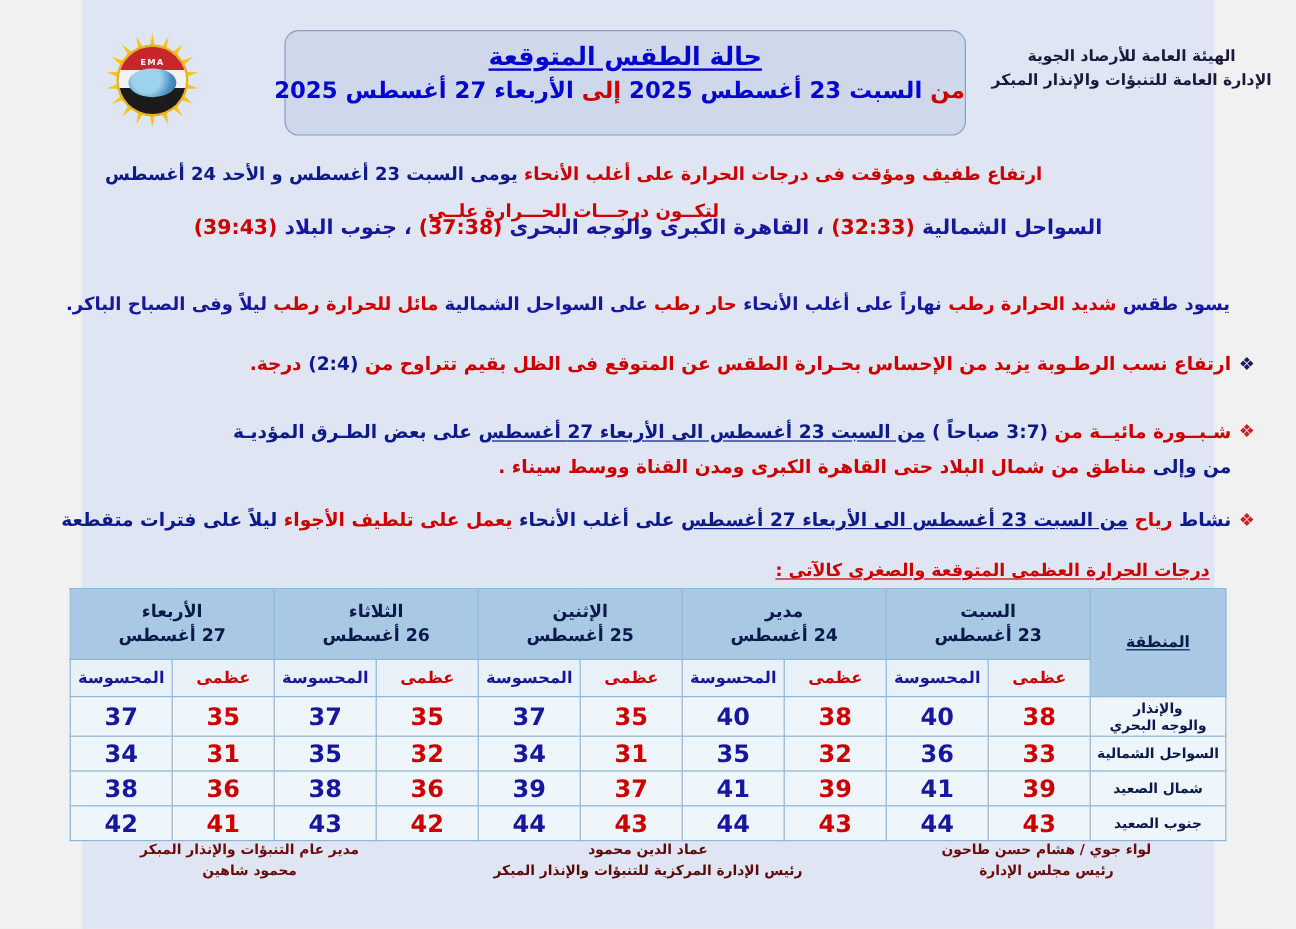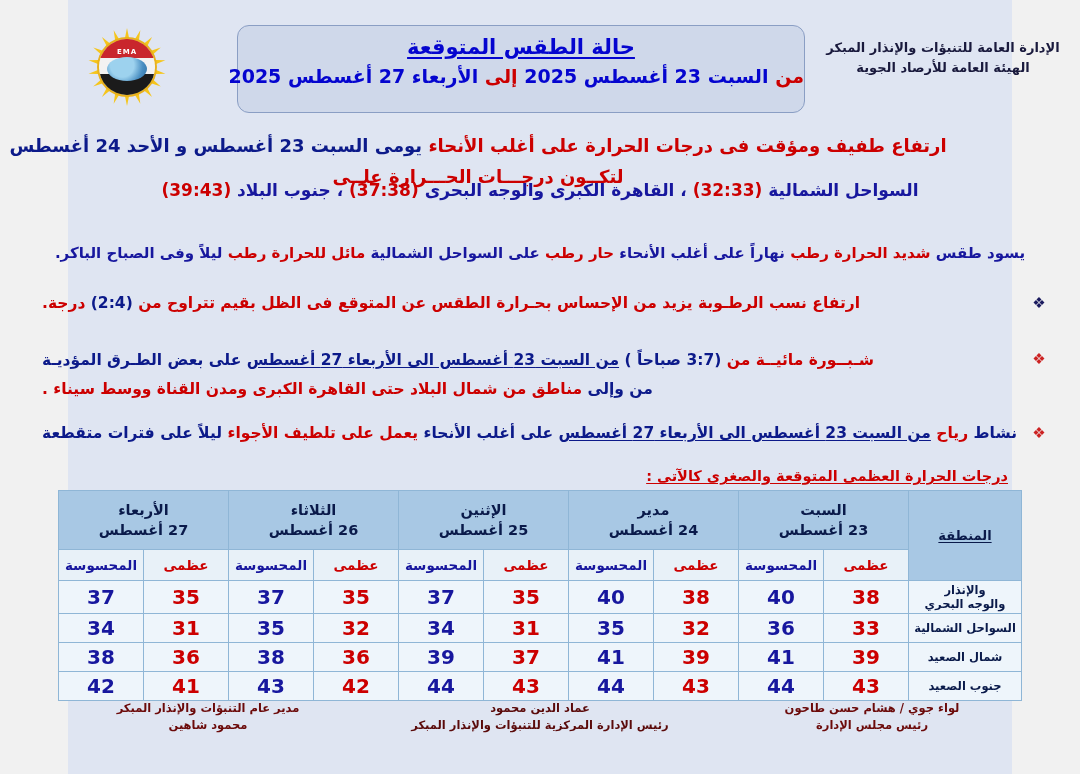--- a/index.html
+++ b/index.html
@@ -119,21 +119,21 @@
     font-weight: bold;
     line-height: 20px;
   }
 
   
   .p-main1 {
     position: absolute;
     left: 0; top: 130px;
     width: 956px;
     text-align: center;
-    font-size: 18px;
+    font-size: 15px;
     font-weight: bold;
     line-height: 31px;
     color: #cc0000;
   }
   .p-main1 .bl { color: #0c1a8a; }
   .p-main1 .rd { color: #cc0000; }
 
   .p-ranges {
     position: absolute;
     left: 0; top: 176px;
@@ -171,21 +171,21 @@
     flex: 0 0 auto;
     width: 26px;
     font-size: 15px;
     line-height: 26px;
     text-align: center;
   }
   .bullet.navy { color: #1a1a5e; }
   .bullet.red  { color: #cc2222; }
   .btext {
     flex: 1 1 auto;
-    text-align: left;
+    text-align: right;
     font-weight: bold;
   }
 
   .b1 { top: 290px; }
   .b1 .btext { font-size: 15.5px; line-height: 26px; color: #cc0000; }
   .b1 .btext .bl { color: #0c1a8a; }
 
   .b2 { top: 346px; }
   .b2 .btext { font-size: 15.5px; line-height: 29px; color: #cc0000; }
   .b2 .btext .bl { color: #0c1a8a; }
@@ -329,22 +329,22 @@
       <div class="title-line1">حالة الطقس المتوقعة</div>
       <div class="title-line2">
         <span class="rd">من</span>
         <span>السبت 23 أغسطس 2025</span>
         <span class="rd">إلى</span>
         <span>الأربعاء 27 أغسطس 2025</span>
       </div>
     </div>
 
     <div class="org">
+      <div>الهيئة العامة للأرصاد الجوية</div>
       <div>الإدارة العامة للتنبؤات والإنذار المبكر</div>
-      <div>الهيئة العامة للأرصاد الجوية</div>
     </div>
   </div>
 
   <div class="p-main1">
     <span class="rd">ارتفاع طفيف ومؤقت فى درجات الحرارة على أغلب الأنحاء</span>
     <span class="bl">يومى السبت 23 أغسطس و الأحد 24 أغسطس</span>
     <div class="rd">لتكــون درجـــات الحـــرارة علــى</div>
   </div>
 
   <div class="p-ranges">

